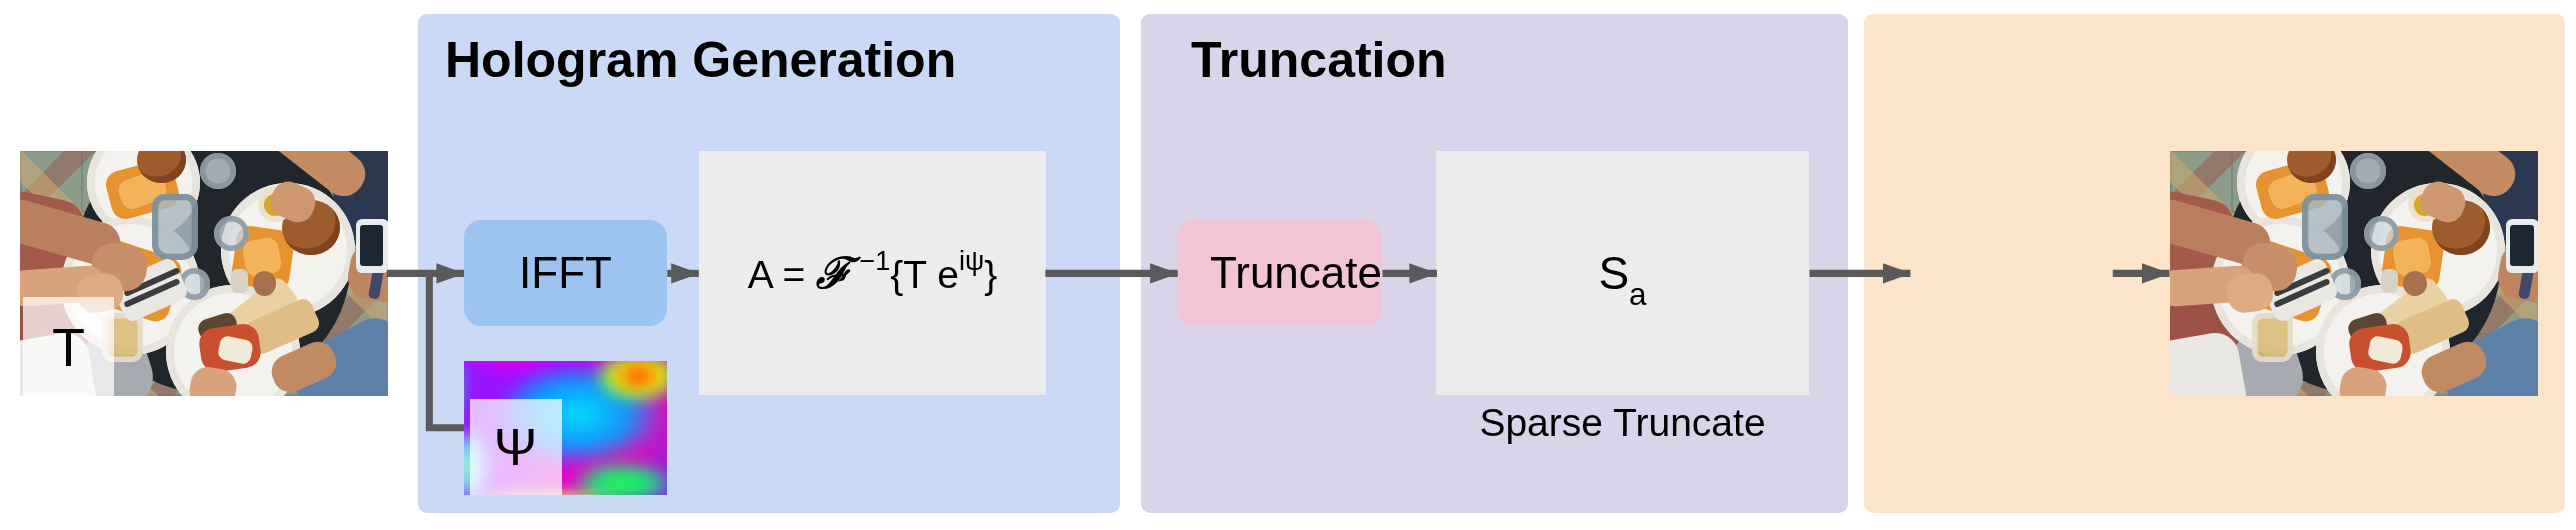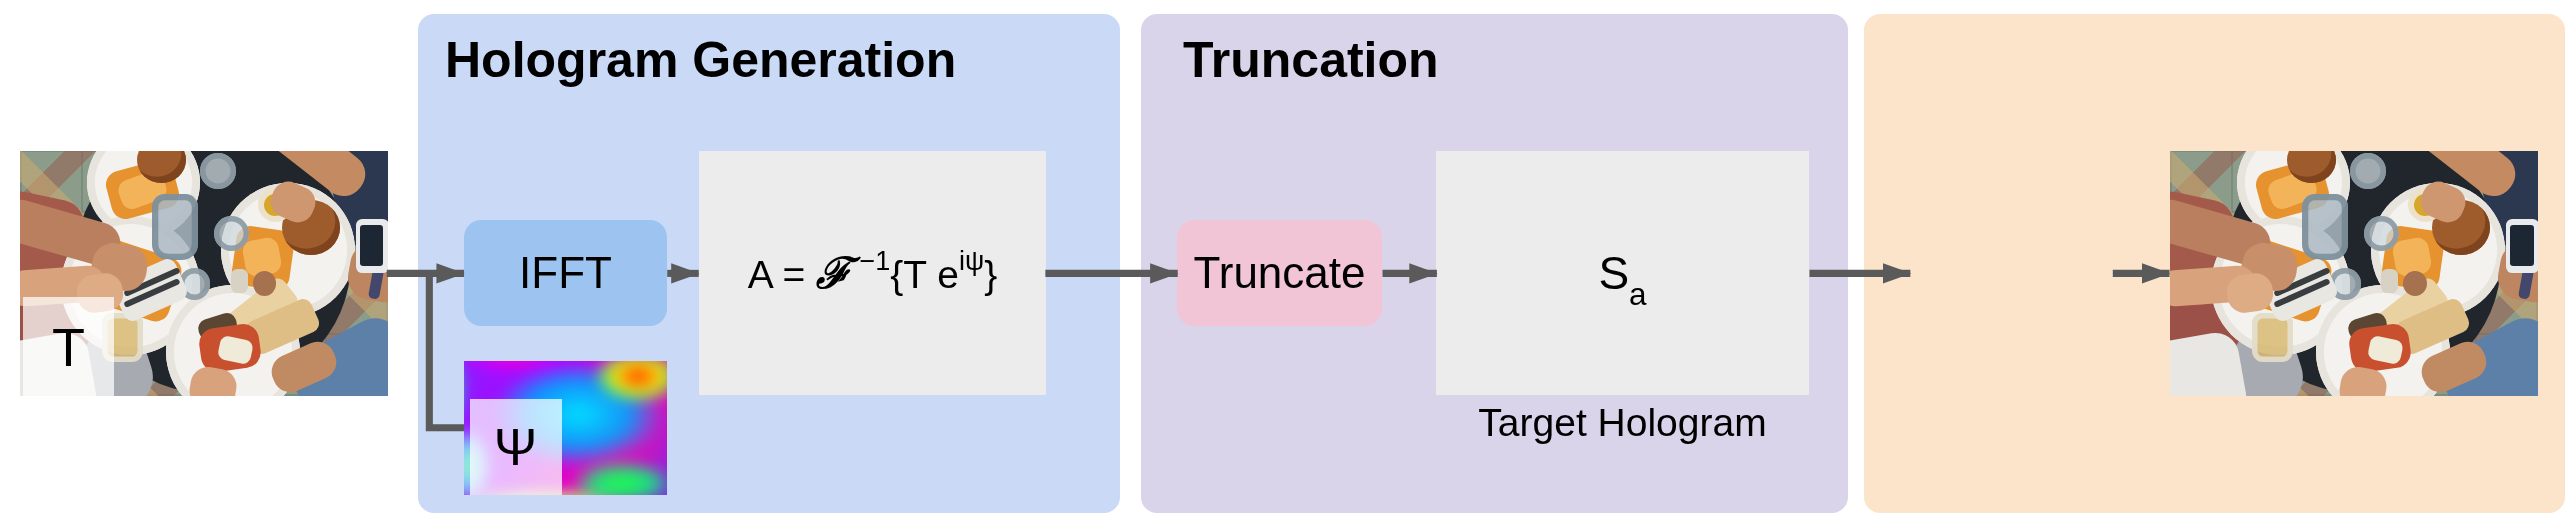--- a/index.html
+++ b/index.html
@@ -7,39 +7,39 @@
     --button_blue:#9dc4f1; --button_pink:#f1c5d5; --box_gray:#ececec;
     --arrow_gray:#5a5a5a; --text_black:#000000;
   }
   html,body{margin:0;padding:0;background:#ffffff;}
   .canvas{
     position:relative;width:2576px;height:531px;background:#ffffff;
     font-family:"Liberation Sans",sans-serif;color:var(--text_black);
     overflow:hidden;
   }
   
-  .panel{position:absolute;top:14px;height:499px;border-radius:16px;}
+  .panel{position:absolute;top:14px;height:499px;border-radius:9px;}
   #panel-hg{left:418px;width:702px;background:var(--panel_blue);}
   #panel-tr{left:1141px;width:707px;background:var(--panel_purple);}
   #panel-re{left:1864px;width:701px;background:var(--panel_orange);}
   .panel-title{
     position:absolute;margin:0;font-size:50px;font-weight:bold;line-height:1;
     white-space:nowrap;letter-spacing:0;
   }
   #title-hg{left:27px;top:20.5px;}
-  #title-tr{left:42px;top:20.5px;}
+  #title-tr{left:50px;top:20.5px;}
   #title-re{left:21px;top:20.5px;}
   
   .op-button{
     position:absolute;top:206px;height:106px;border-radius:17.3px;
     display:flex;align-items:center;justify-content:center;
     font-size:44px;line-height:1;
   }
   #btn-ifft{left:46px;width:203px;background:var(--button_blue);}
-  #btn-truncate{left:36px;width:205px;background:var(--button_pink);}
+  #btn-truncate{left:36px;width:205px;background:var(--button_pink);justify-content:flex-end;}
   #btn-fft{left:46px;width:202px;background:var(--button_blue);}
   
   .math-box{
     position:absolute;top:137px;height:244px;background:var(--box_gray);
     display:flex;align-items:center;justify-content:center;
   }
   #box-hologram{left:281px;width:347px;}
   #box-sparse{left:295px;width:373px;}
   .formula{font-size:39px;line-height:1;white-space:pre;display:flex;align-items:baseline;}
   .formula span{white-space:pre;}
@@ -238,21 +238,21 @@
     <h2 class="panel-title" id="title-tr">Truncation</h2>
     <div class="op-button" id="btn-truncate">
       <span>Truncate</span>
     </div>
     <div class="math-box" id="box-sparse">
       <div class="formula">
         <span class="sparse-symbol">S</span>
         <span class="sub">a</span>
       </div>
     </div>
-    <div class="caption" id="cap-sparse">Target Hologram</div>
+    <div class="caption" id="cap-sparse">Sparse Truncate</div>
   </section>
 
   <section class="panel" id="panel-re">
   </section>
 
   <div class="photo" id="photo-output">
 
   <div class="fp">
     <div class="fp-table"></div>
     <div class="fp-pants"></div>

